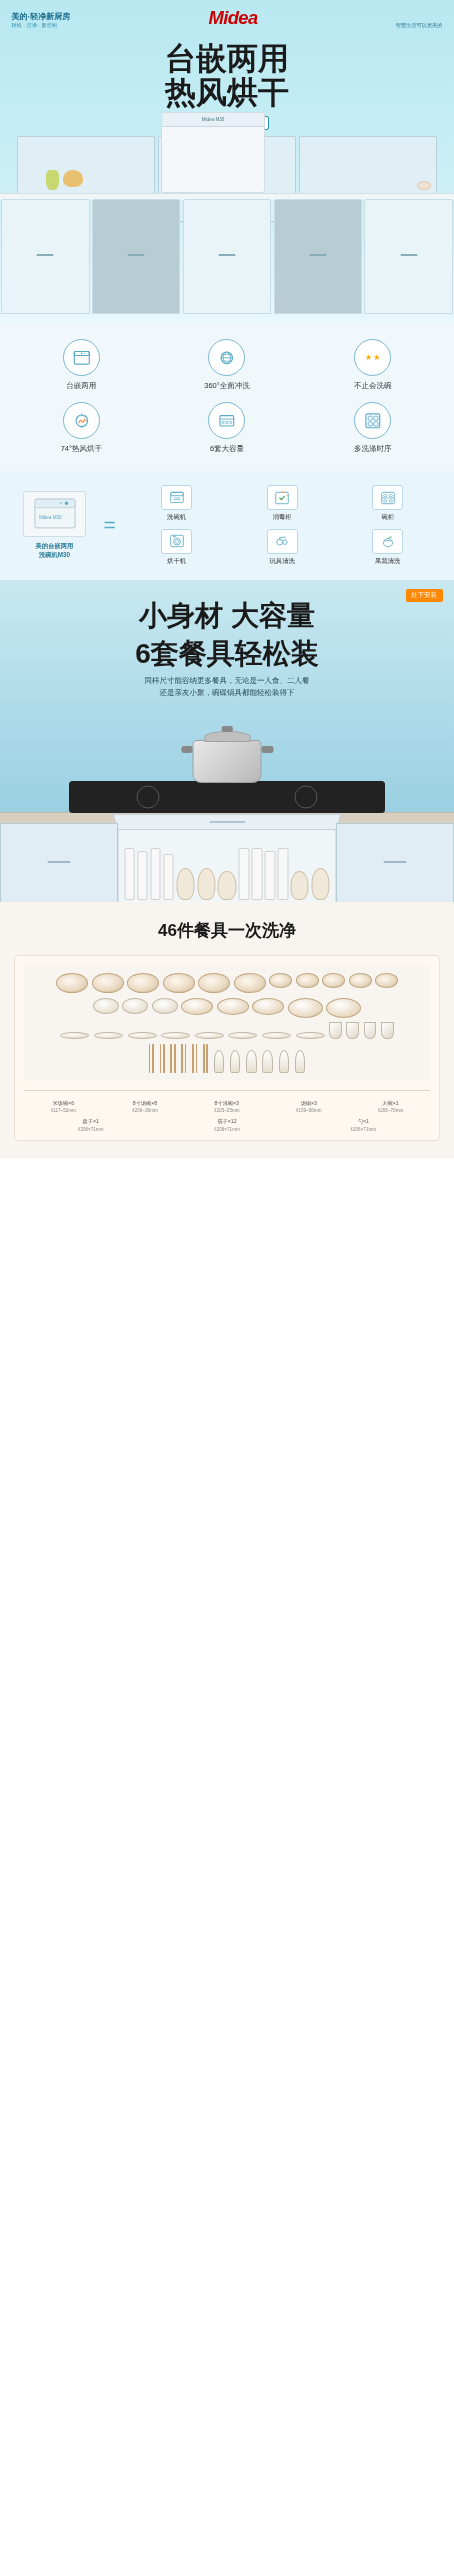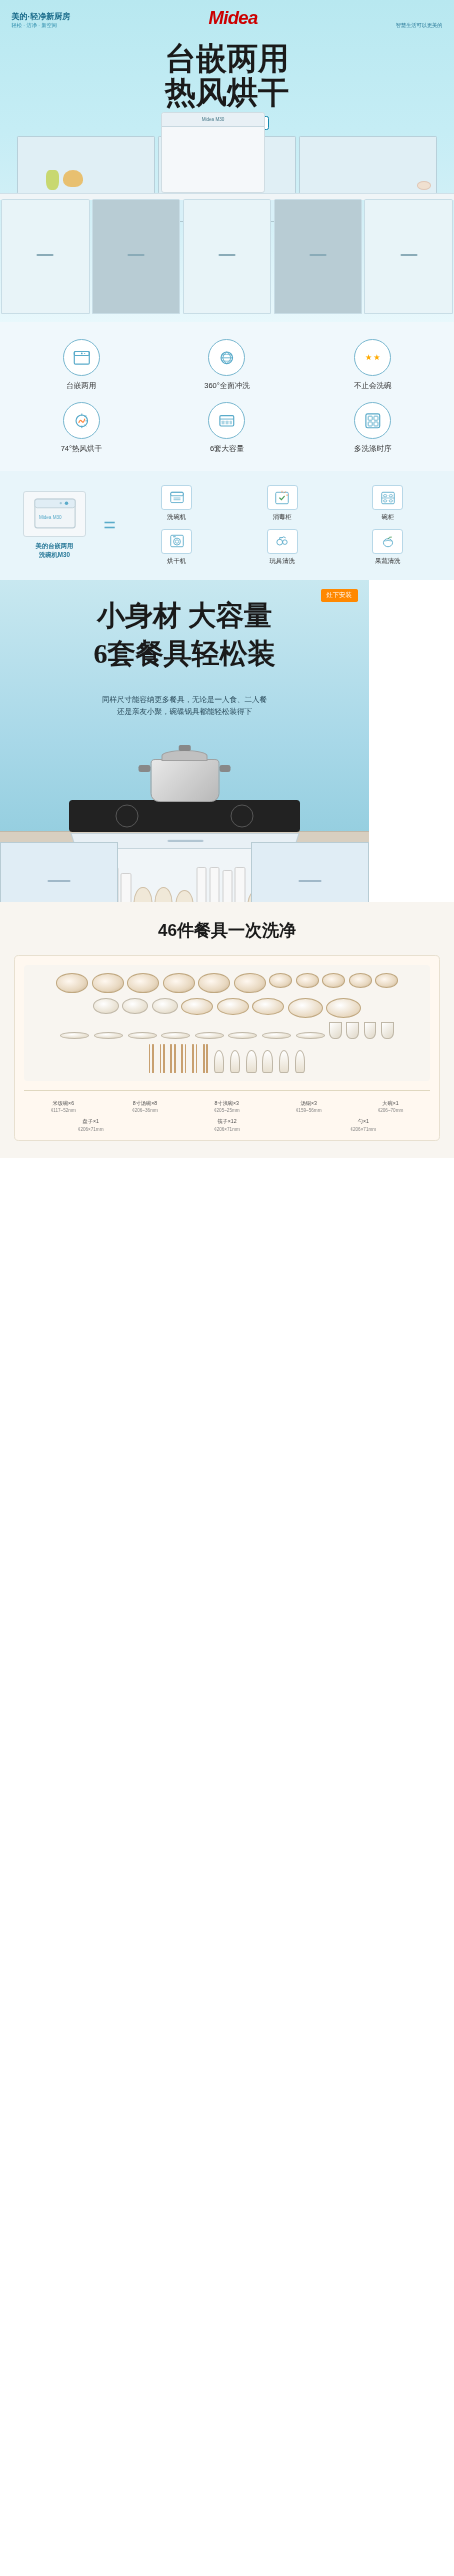--- a/index.html
+++ b/index.html
@@ -304,26 +304,25 @@
       width: 16px;
       height: 16px;
     }
     .func-label {
       font-size: 6.3px;
       color: #333;
     }
 
     
     .capacity-section {
-      width: 369px;
+      width: 454px;
       height: 322px;
       background: linear-gradient(180deg, #c8e8f0 0%, #a8d8e8 50%, #88c8da 100%);
       position: relative;
       overflow: hidden;
-      font-family: Liberation Serif, serif;
     }
     .capacity-top-badge {
       position: absolute;
       top: 8.6px;
       right: 11.5px;
       background: #ff8800;
       color: #fff;
       font-size: 6.3px;
       padding: 2.3px 5.8px;
       border-radius: 1.7px;
@@ -341,21 +340,21 @@
     .capacity-headline .line2 {
       font-size: 28px;
       font-weight: 900;
       color: #1a1a1a;
       display: block;
     }
     .capacity-sub {
       text-align: center;
       font-size: 7.5px;
       color: #2a4a5a;
-      margin-top: 21px;
+      margin-top: 2px;
       line-height: 1.6;
     }
     .capacity-kitchen-img {
       width: 100%;
       height: 196px;
       position: relative;
       margin-top: 8.6px;
     }
 
     

